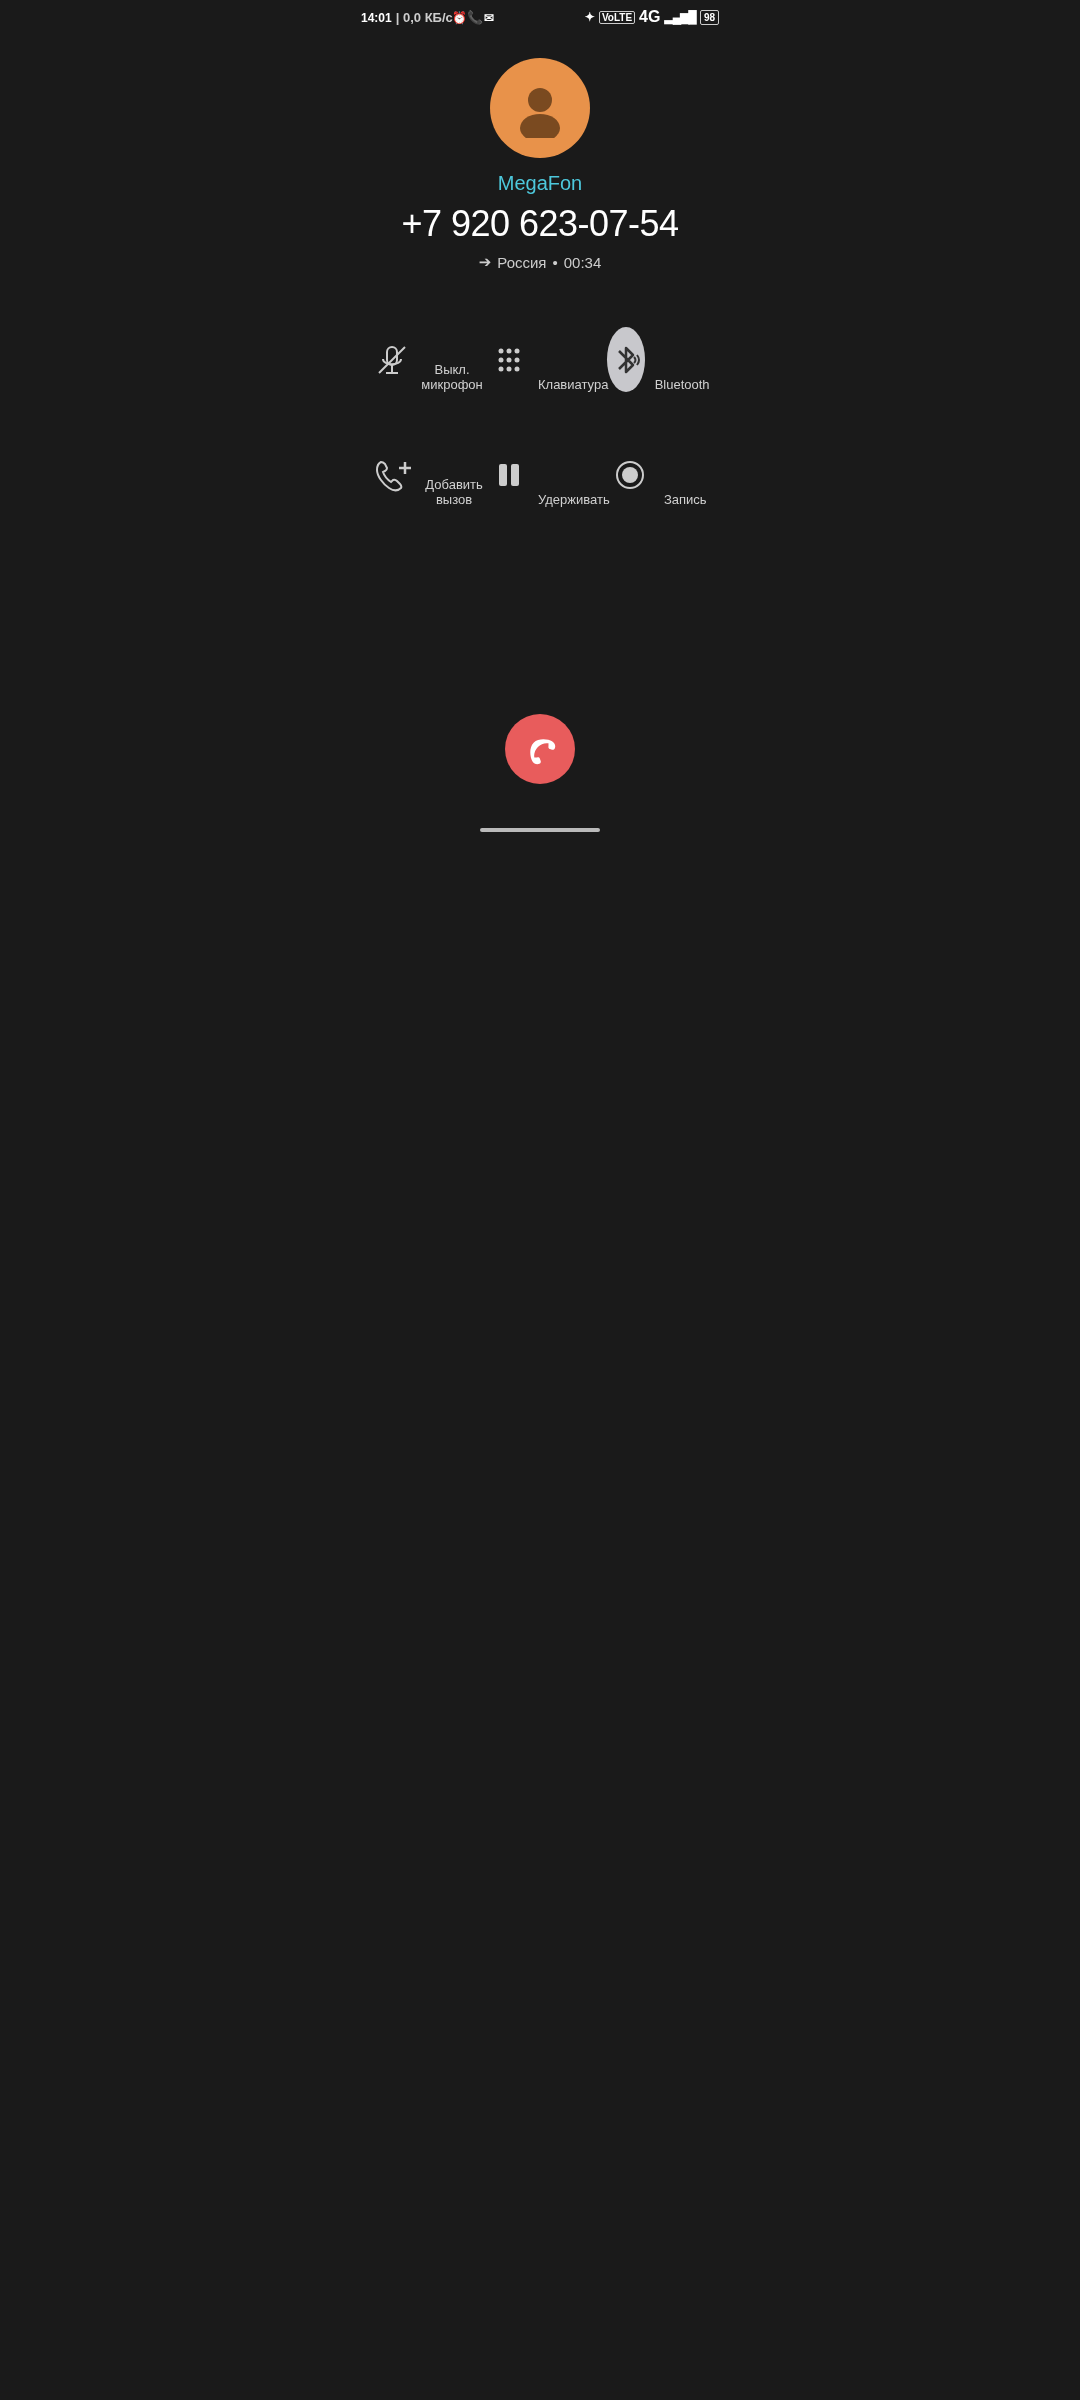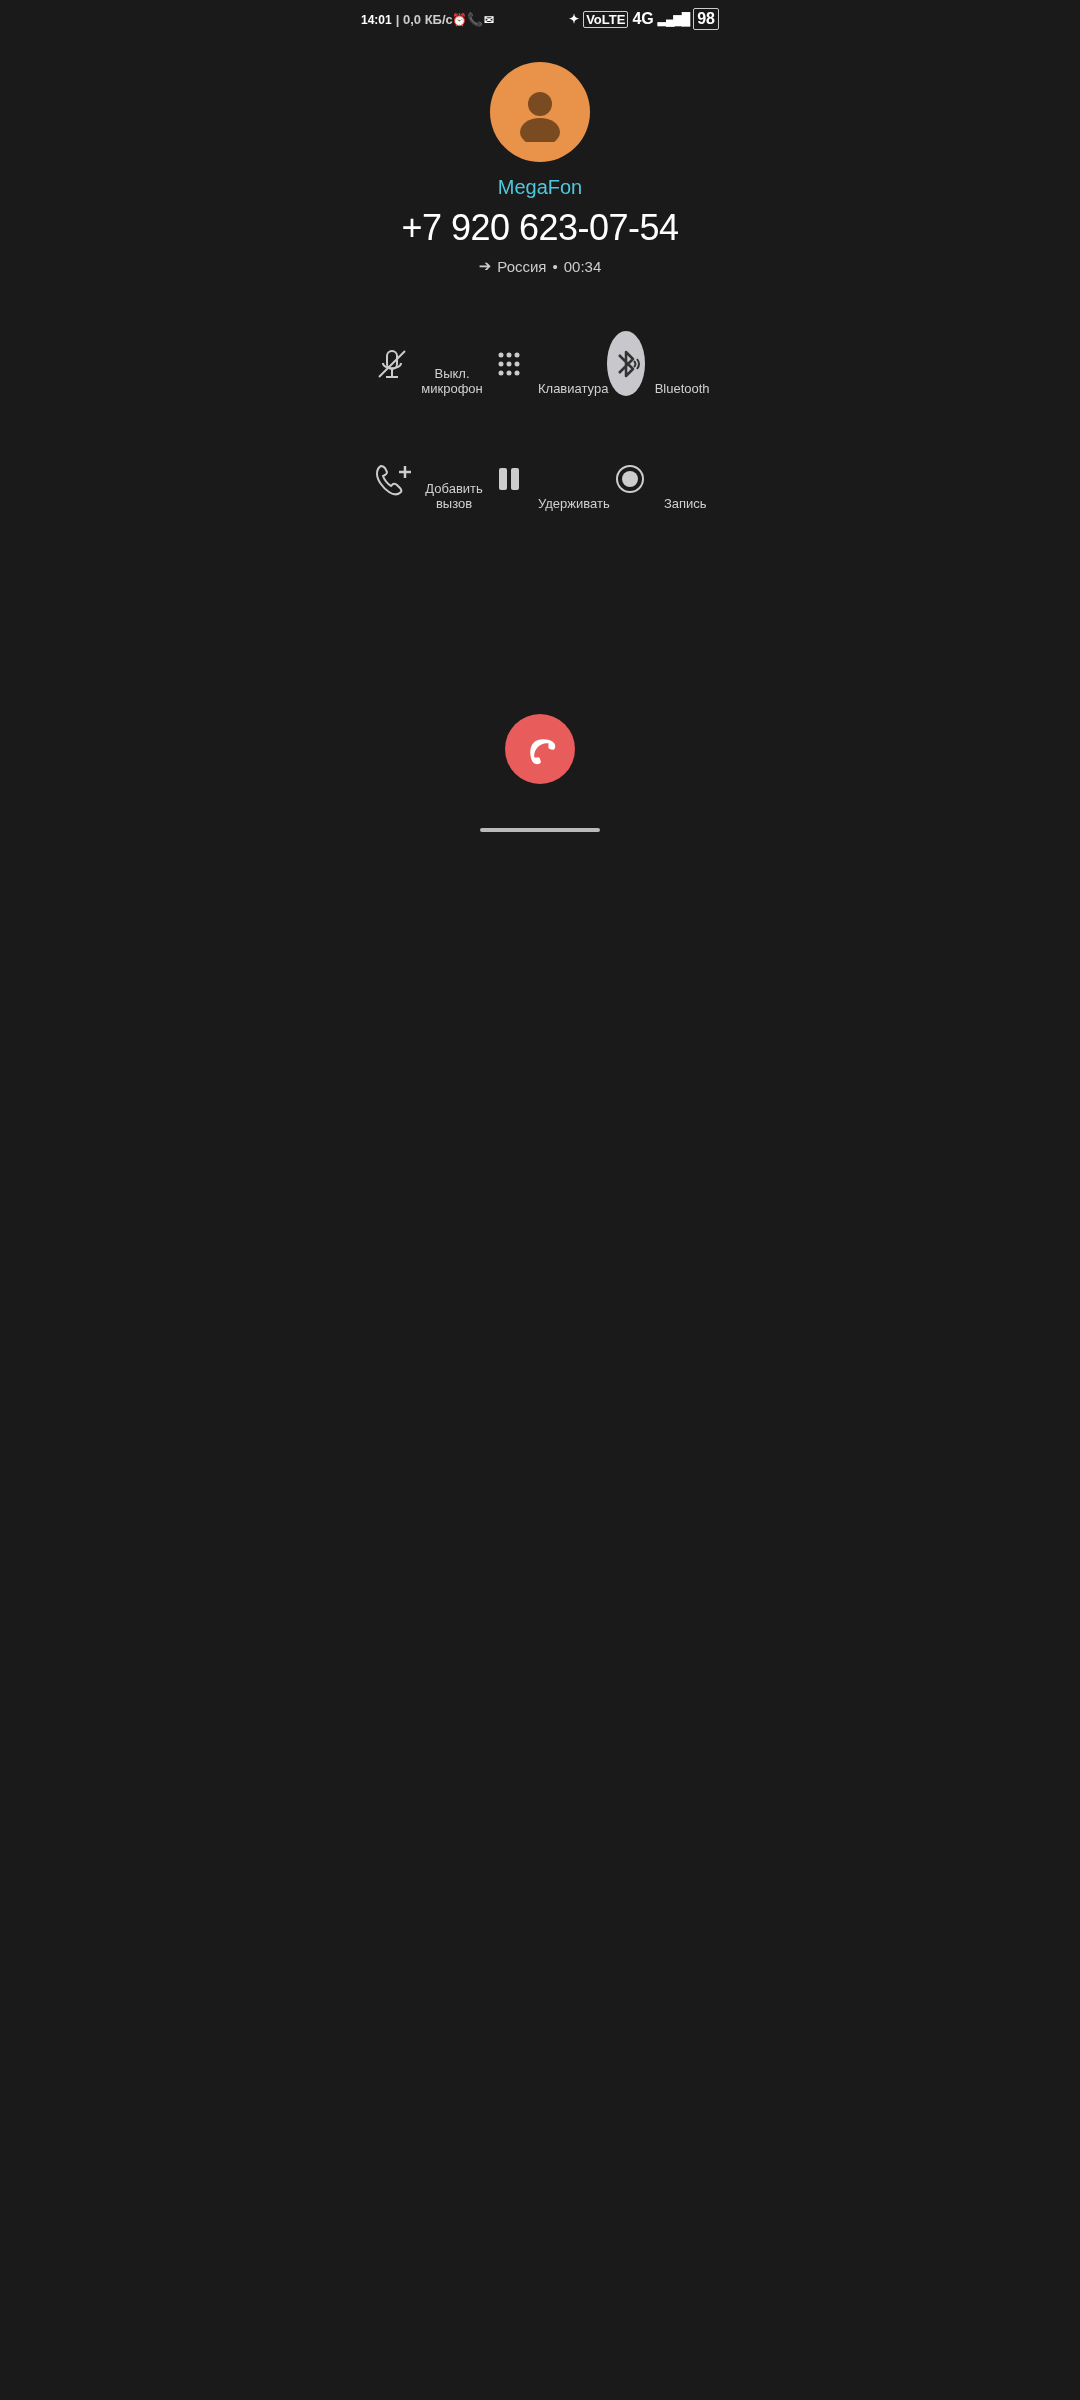--- a/index.html
+++ b/index.html
@@ -161,24 +161,24 @@
     <span style="font-size:13px; color:#ccc; margin-left:4px;">| <span>0,0 КБ/с</span></span>
 
     <span style="font-size:12px;">⏰</span>
 
     <span style="font-size:13px; color:#3b8fd4;">📞</span>
 
     <span style="font-size:12px;">✉</span>
   </div>
   <div class="status-right">
     <span style="font-size:12px;">✦</span>
-    <span style="font-size:13px; border:1px solid #ccc; padding:0 2px; border-radius:2px;">VoLTE</span>
+    <span style="font-size:10px; border:1px solid #ccc; padding:0 2px; border-radius:2px;">VoLTE</span>
     <span style="font-size:16px;">4G</span>
     <span style="font-size:12px; letter-spacing:-1px;">▂▄▆█</span>
-    <span style="font-size:16px; border:1.5px solid #ccc; border-radius:2px; padding: 1px 3px;">
+    <span style="font-size:10px; border:1.5px solid #ccc; border-radius:2px; padding: 1px 3px;">
       <span>98</span>
     </span>
   </div>
 </div>
 
 <div class="avatar-section">
   <div class="avatar-circle">
     <svg viewBox="0 0 60 60" fill="none" xmlns="http://www.w3.org/2000/svg">
       <circle cx="30" cy="22" r="12" fill="#7a4a20"></circle>
       <ellipse cx="30" cy="50" rx="20" ry="14" fill="#7a4a20"></ellipse>

